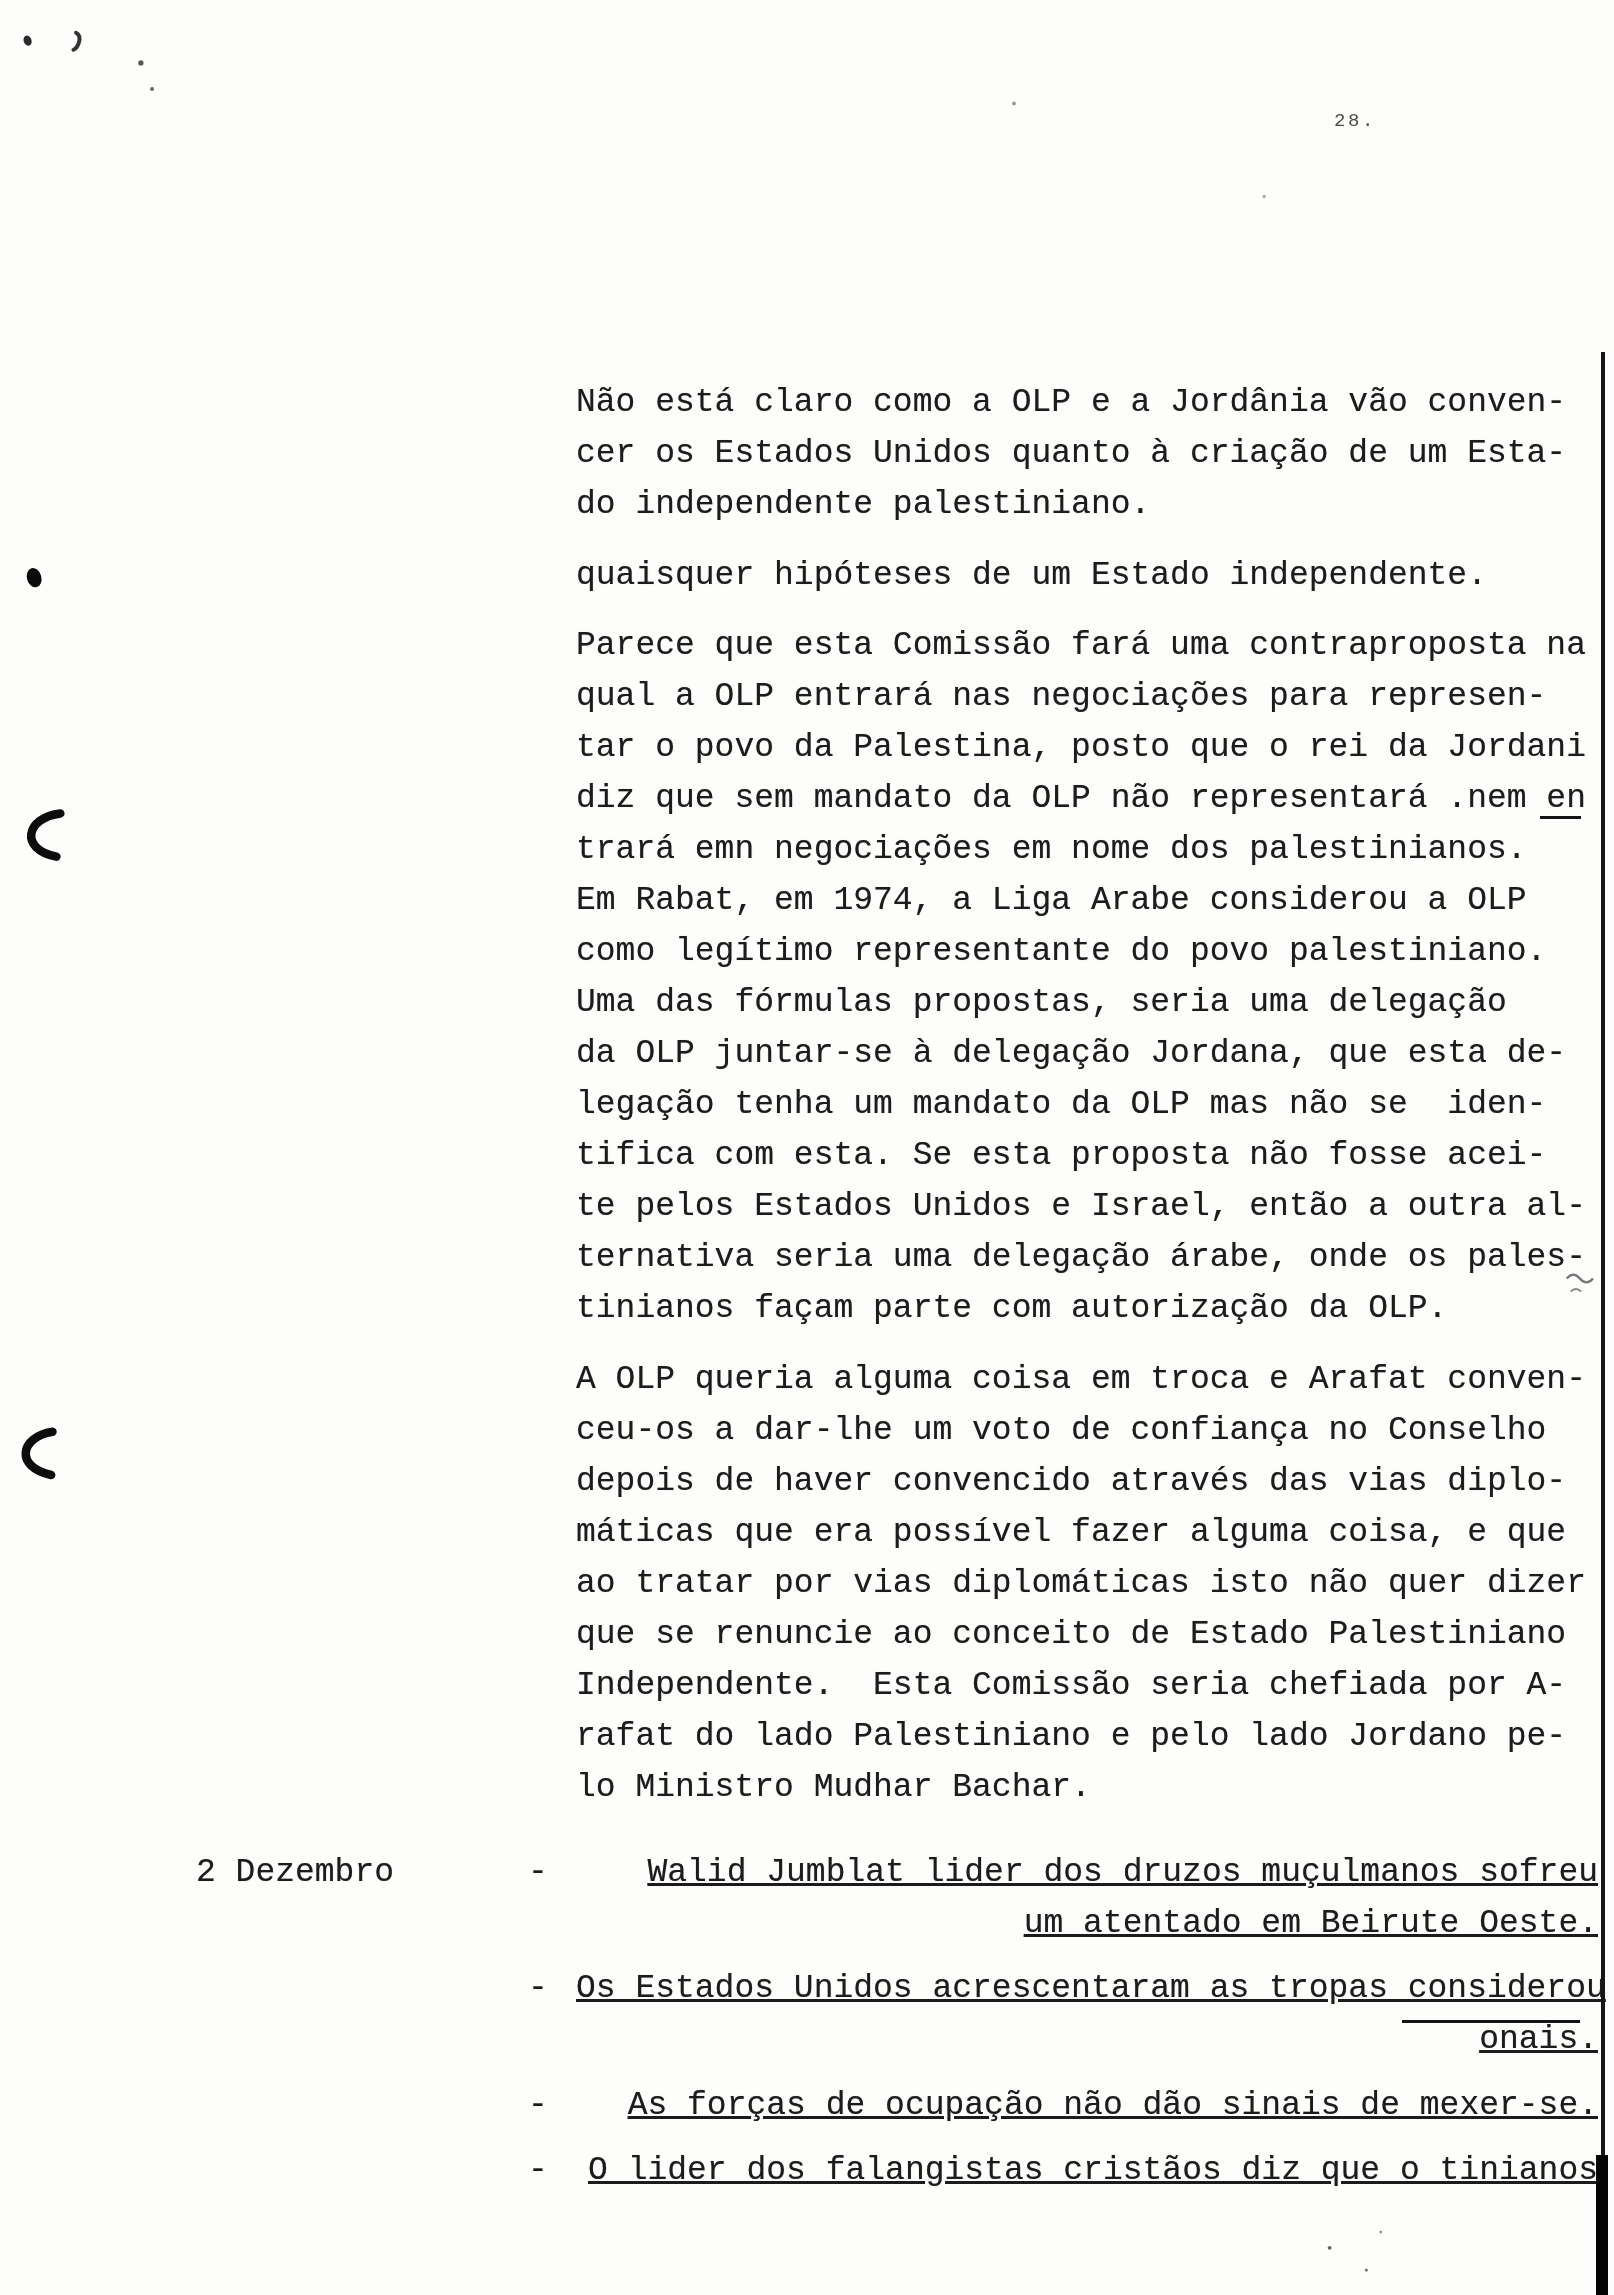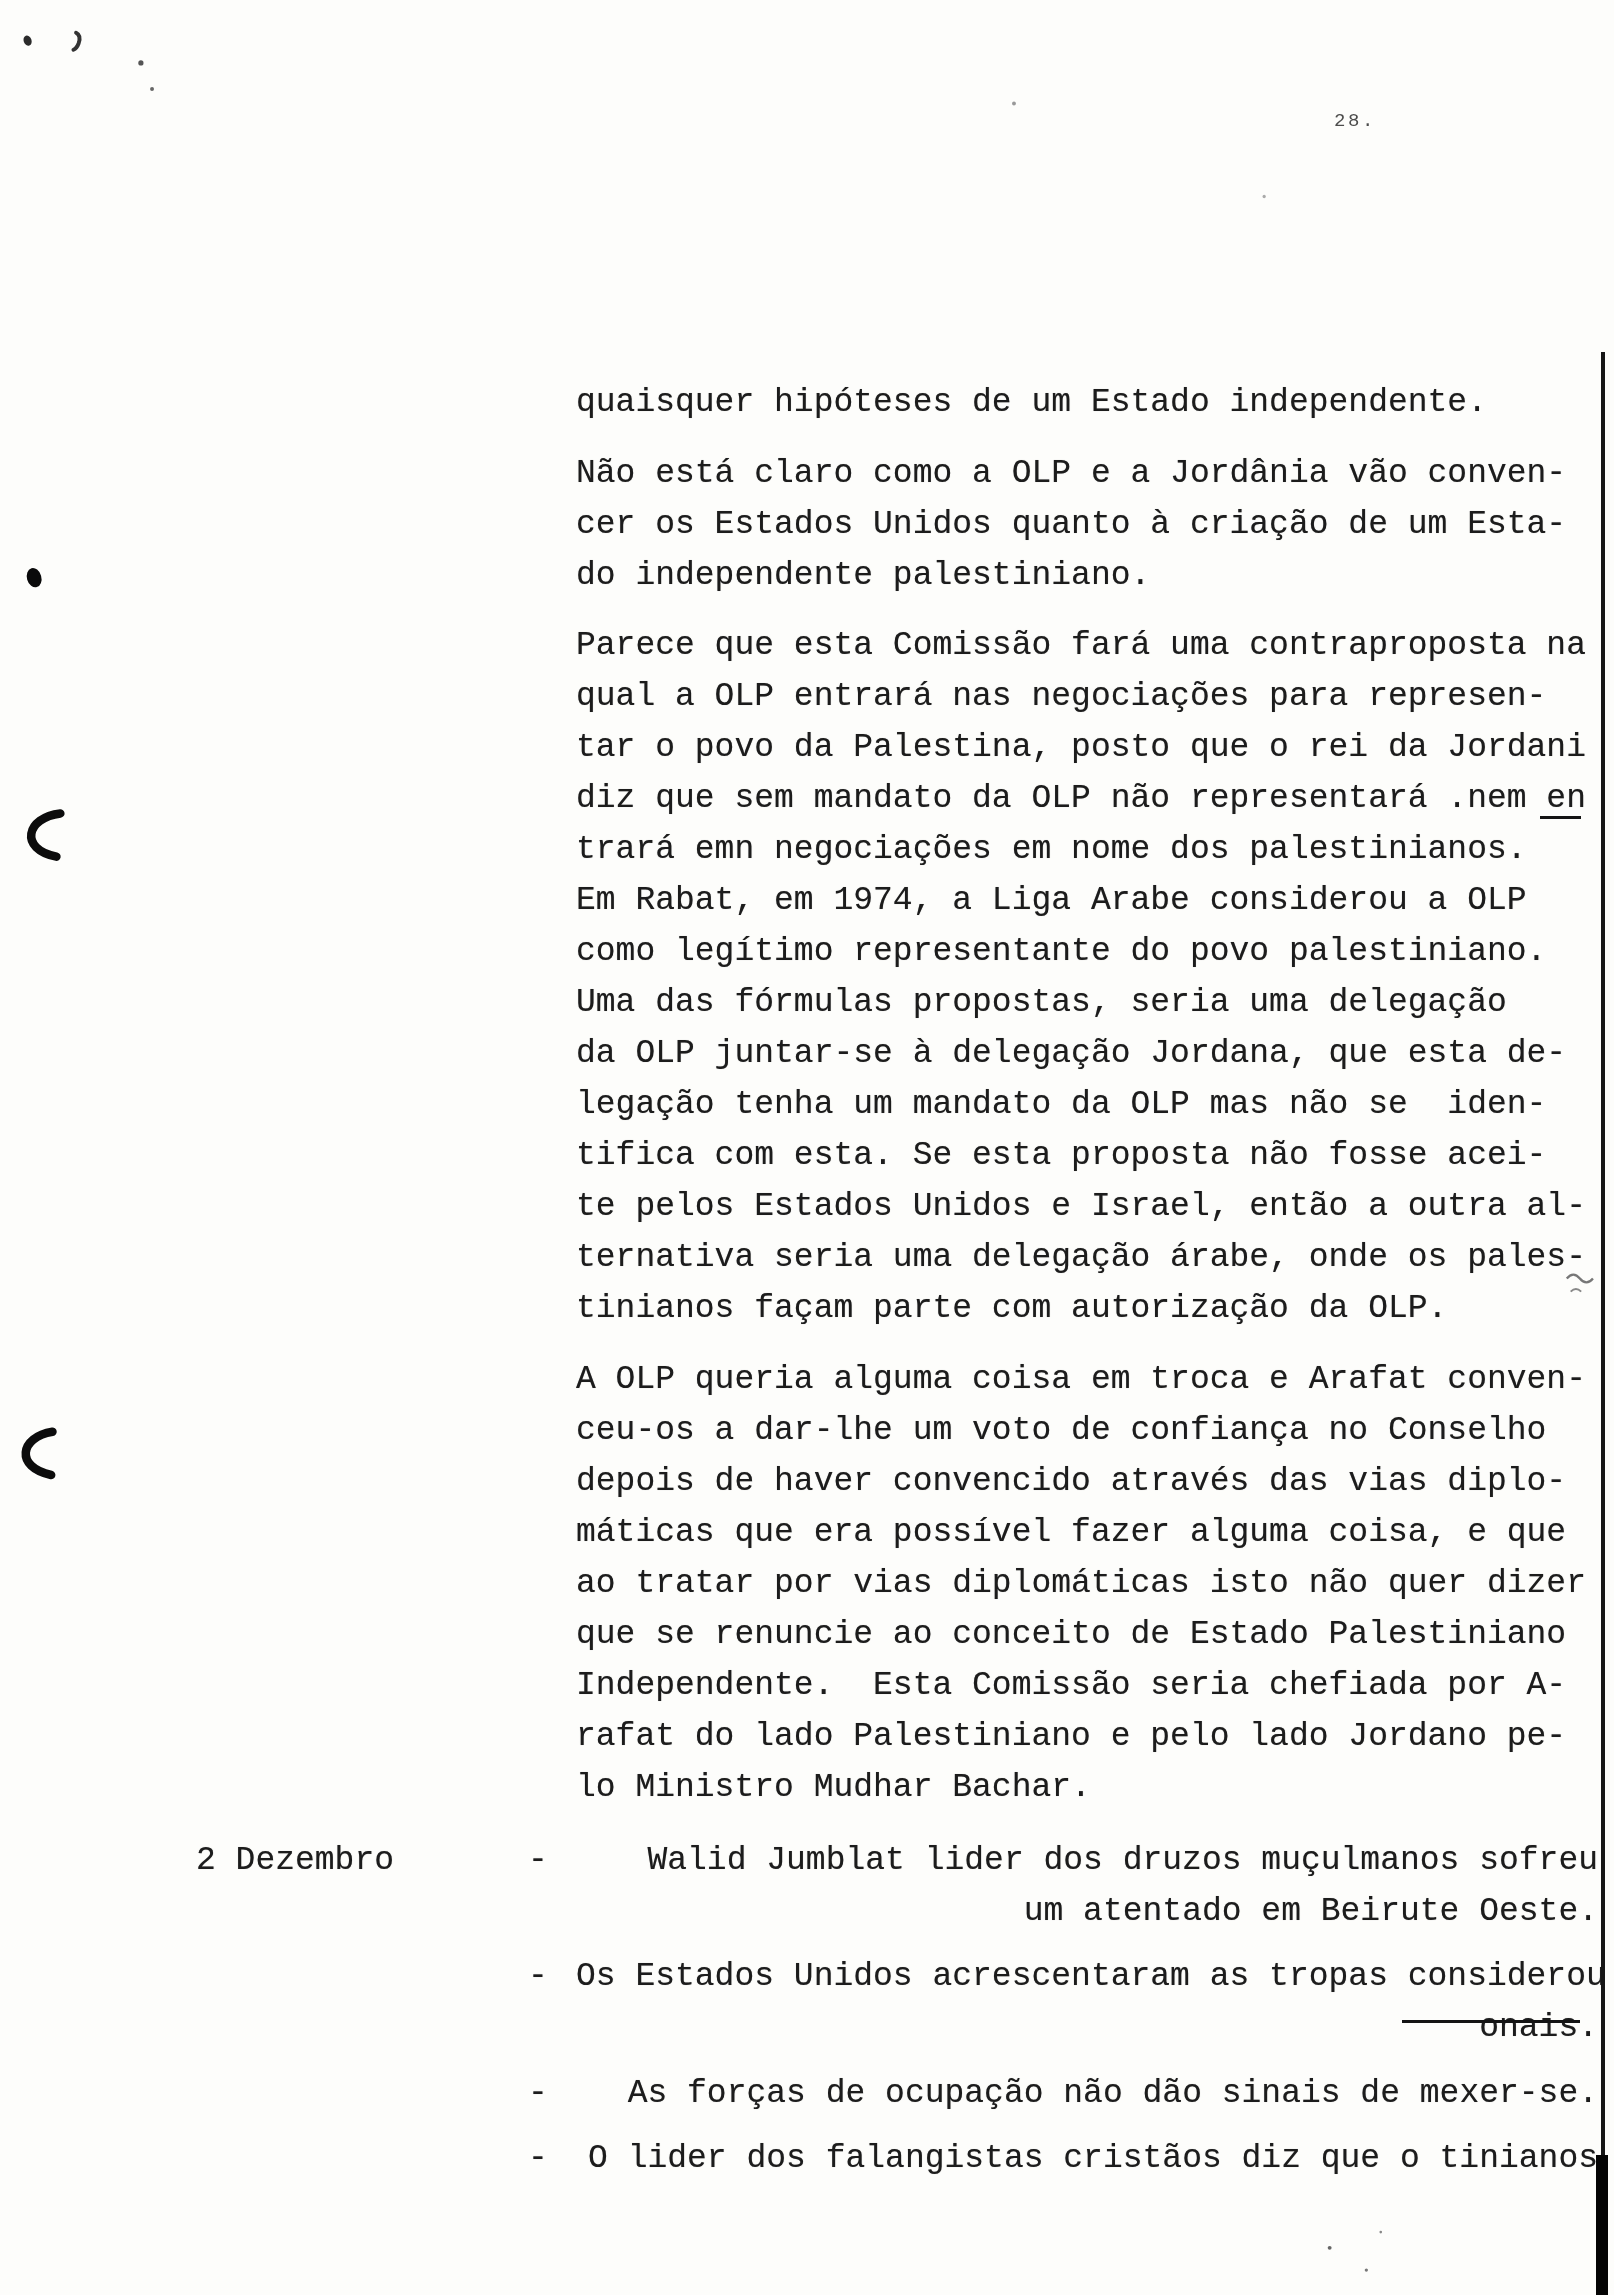--- a/index.html
+++ b/index.html
@@ -17,21 +17,21 @@
   }
   .body-text{
     position:absolute;left:576px;top:377px;width:1022px;
     font-size:33px;line-height:51px;
     text-shadow:0 0 0.7px rgba(25,25,25,.45);
   }
   .para{
     margin:0 0 19.7px 0;
     white-space:pre;
   }
-  .date-section{position:relative;margin-top:22px;}
+  .date-section{position:relative;margin-top:34px;text-decoration:underline;}
   .date-label{
     position:absolute;left:-380px;top:0;
     white-space:pre;
   }
   .item{position:relative;margin:0 0 14.4px 0;}
   .dash{position:absolute;left:-48px;top:0;}
   .item-lines{white-space:pre;text-align:right;}
   .underline-mark{position:absolute;background:#141414;height:3.3px;}
   .u-en{left:1540px;top:816px;width:41px;}
   .u-multi{left:1402px;top:2020px;width:178px;}
@@ -40,24 +40,24 @@
   .marks-overlay{position:absolute;left:0;top:0;pointer-events:none;}
 </style>
 </head>
 <body>
 
 <div class="page">
 
   <div class="page-number">28.</div>
 
   <main class="body-text">
-    <p class="para">quaisquer hipóteses de um Estado independente.</p>
     <p class="para">Não está claro como a OLP e a Jordânia vão conven-
 cer os Estados Unidos quanto à criação de um Esta-
 do independente palestiniano.</p>
+    <p class="para">quaisquer hipóteses de um Estado independente.</p>
     <p class="para">Parece que esta Comissão fará uma contraproposta na
 qual a OLP entrará nas negociações para represen-
 tar o povo da Palestina, posto que o rei da Jordani
 diz que sem mandato da OLP não representará .nem en
 trará emn negociações em nome dos palestinianos.
 Em Rabat, em 1974, a Liga Arabe considerou a OLP
 como legítimo representante do povo palestiniano.
 Uma das fórmulas propostas, seria uma delegação
 da OLP juntar-se à delegação Jordana, que esta de-
 legação tenha um mandato da OLP mas não se  iden-

